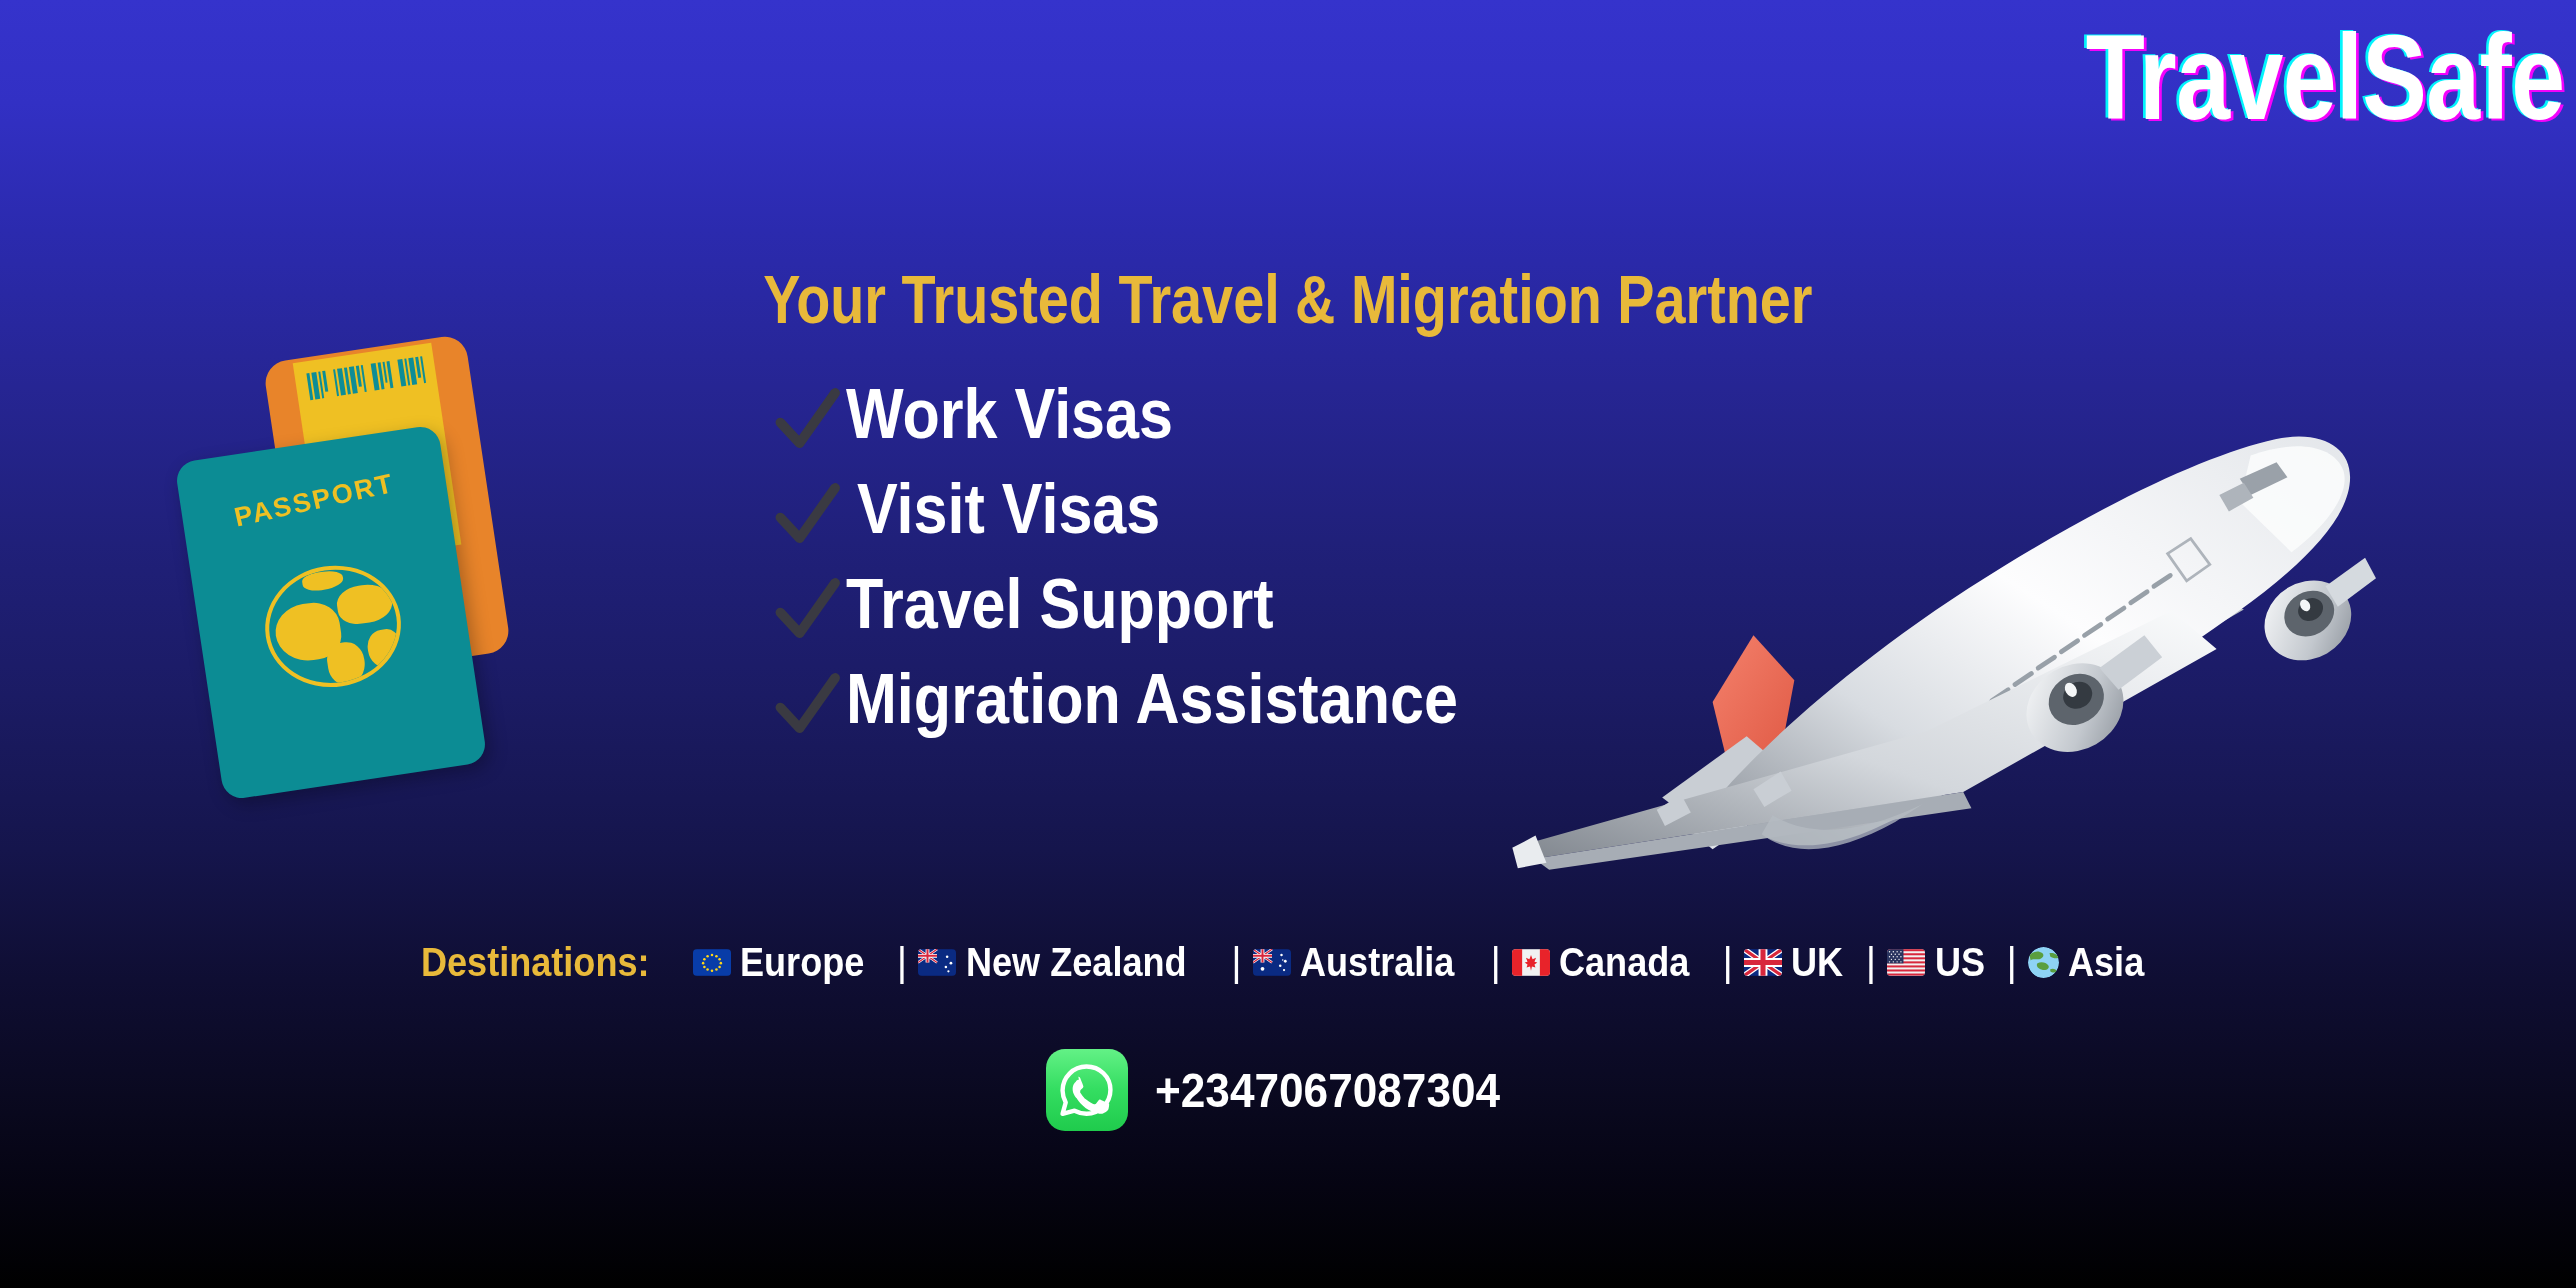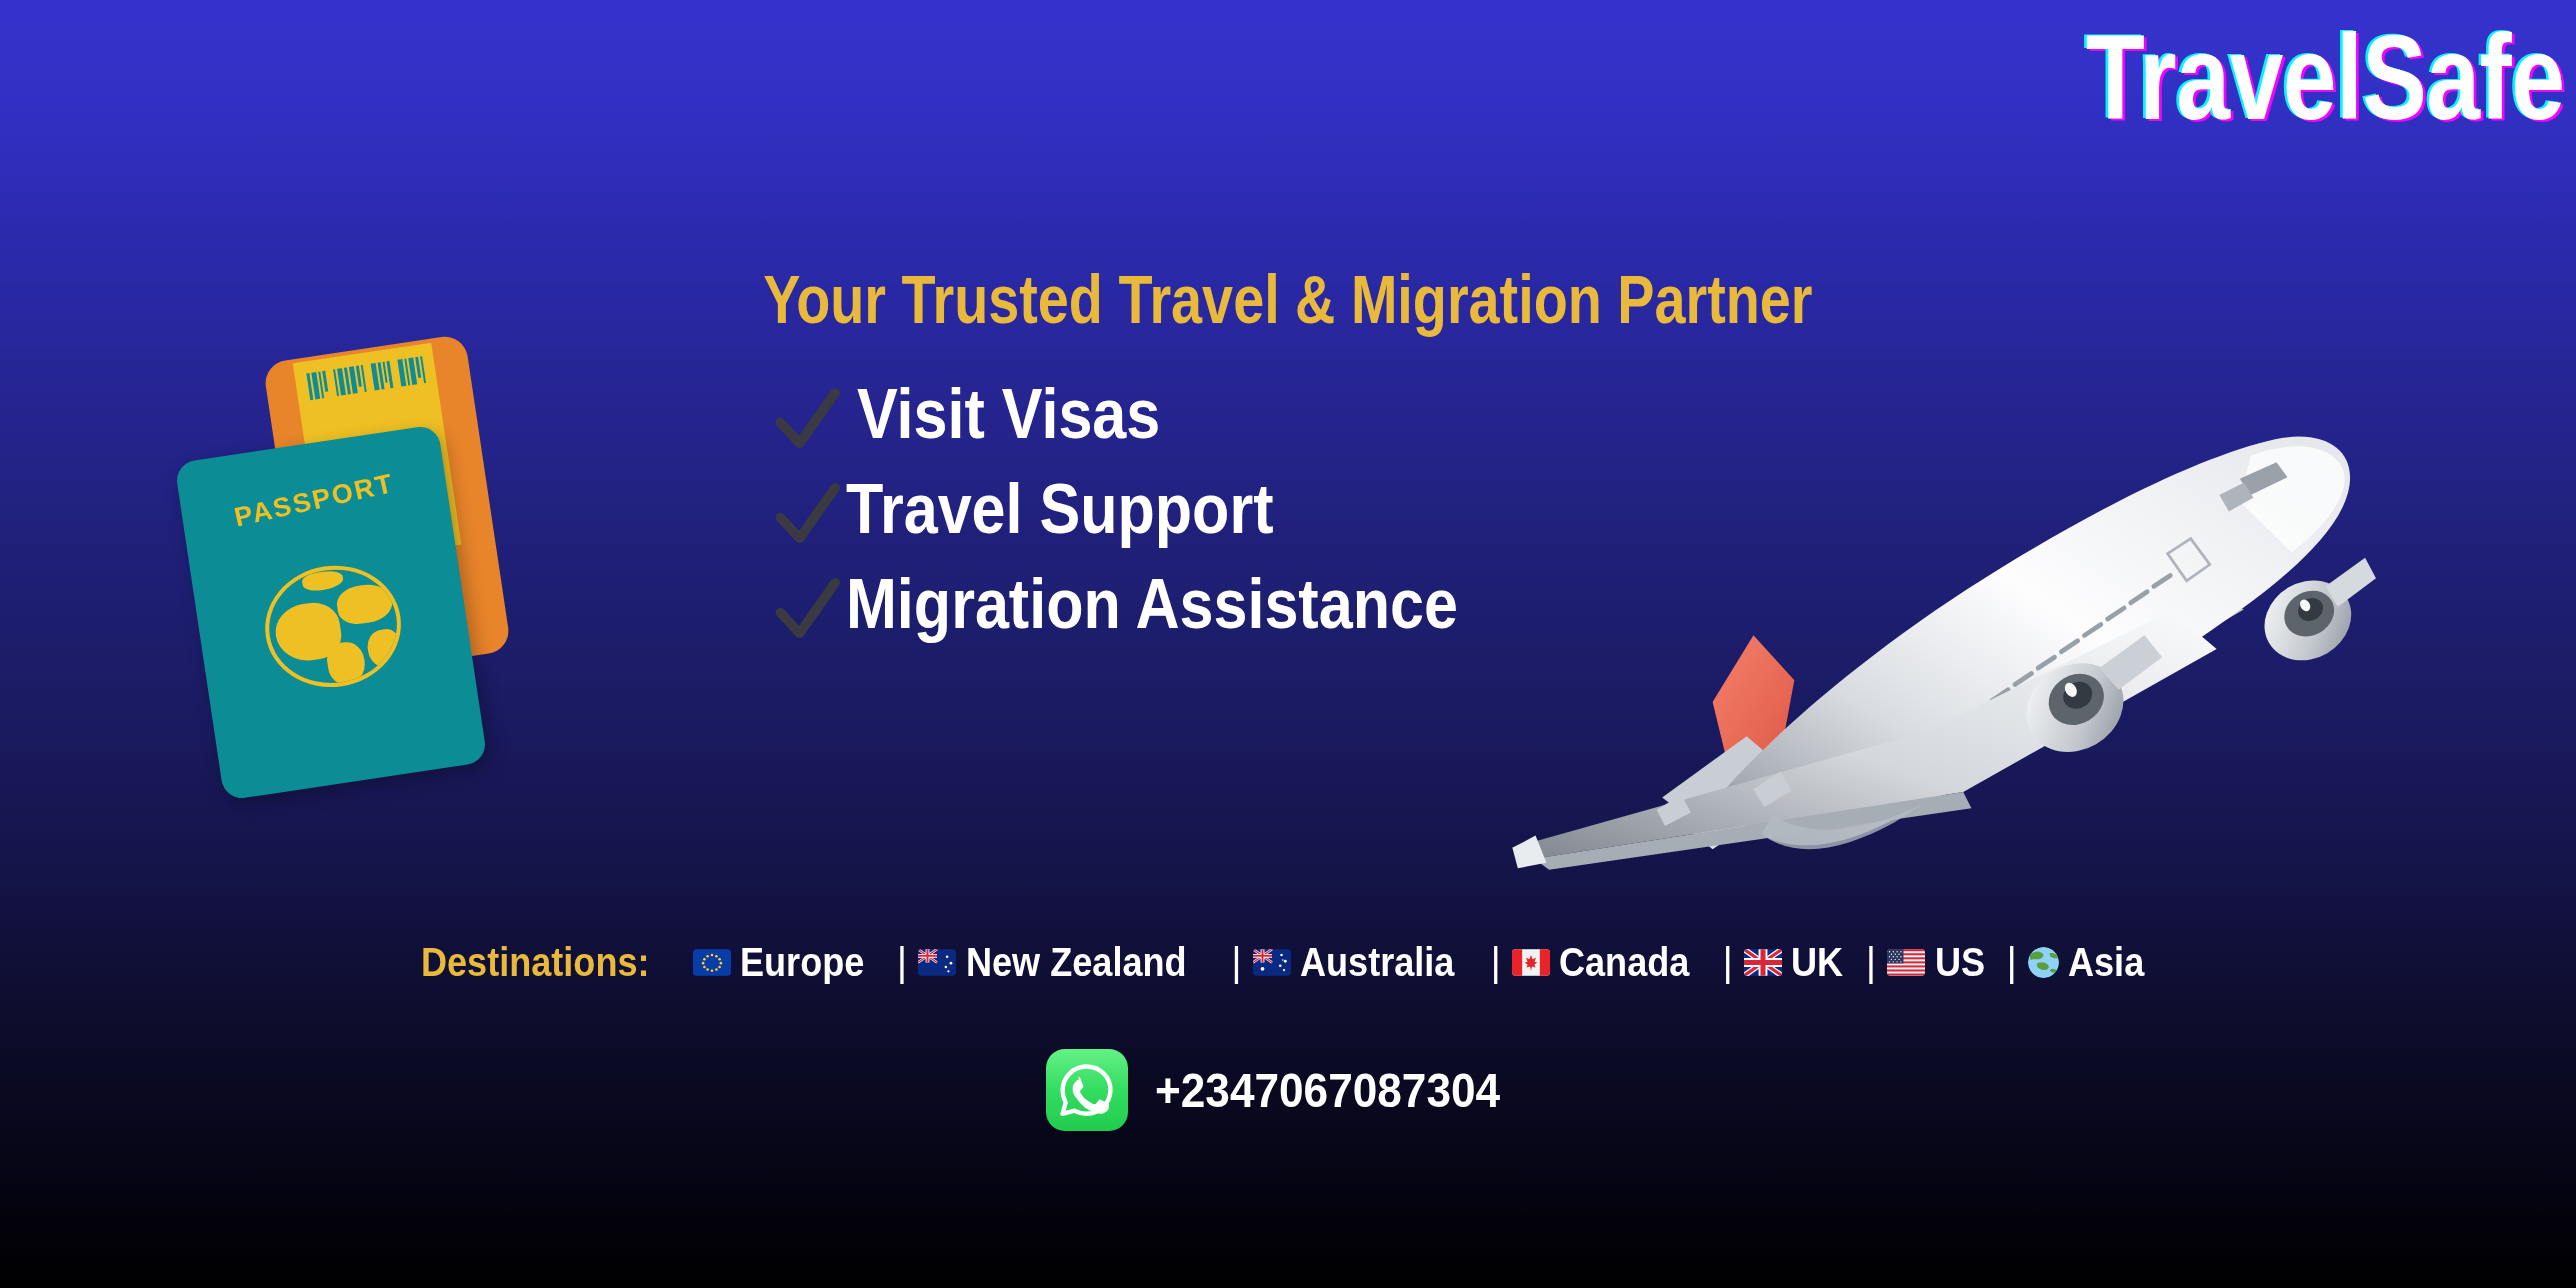--- a/index.html
+++ b/index.html
@@ -434,20 +434,28 @@
 
       <path d="M900 420 L966 372 L992 404 L928 452 Z" fill="#CBD0D6"></path>
       <path d="M1232 300 L1290 258 L1306 288 L1250 330 Z" fill="#D5DADF"></path>
 
       <path d="M420 636 C480 672 556 660 640 620 L600 646 C520 690 452 700 404 664 Z" fill="#B6BCC3" opacity="0.75"></path>
     </svg>
   </div>
 
   <div class="services">
 
+    <div class="service-row">
+      <span class="check">
+        <svg viewBox="0 0 100 100">
+            <path d="M14 52 L40 80 L88 12" fill="none" stroke="#3A3A42" stroke-width="13" stroke-linecap="round" stroke-linejoin="round"></path>
+          </svg>
+      </span>
+      <span class="service-label">Work Visas</span>
+    </div>
 
     <div class="service-row indent">
       <span class="check">
         <svg viewBox="0 0 100 100">
             <path d="M14 52 L40 80 L88 12" fill="none" stroke="#3A3A42" stroke-width="13" stroke-linecap="round" stroke-linejoin="round"></path>
           </svg>
       </span>
       <span class="service-label">Visit Visas</span>
     </div>
 

